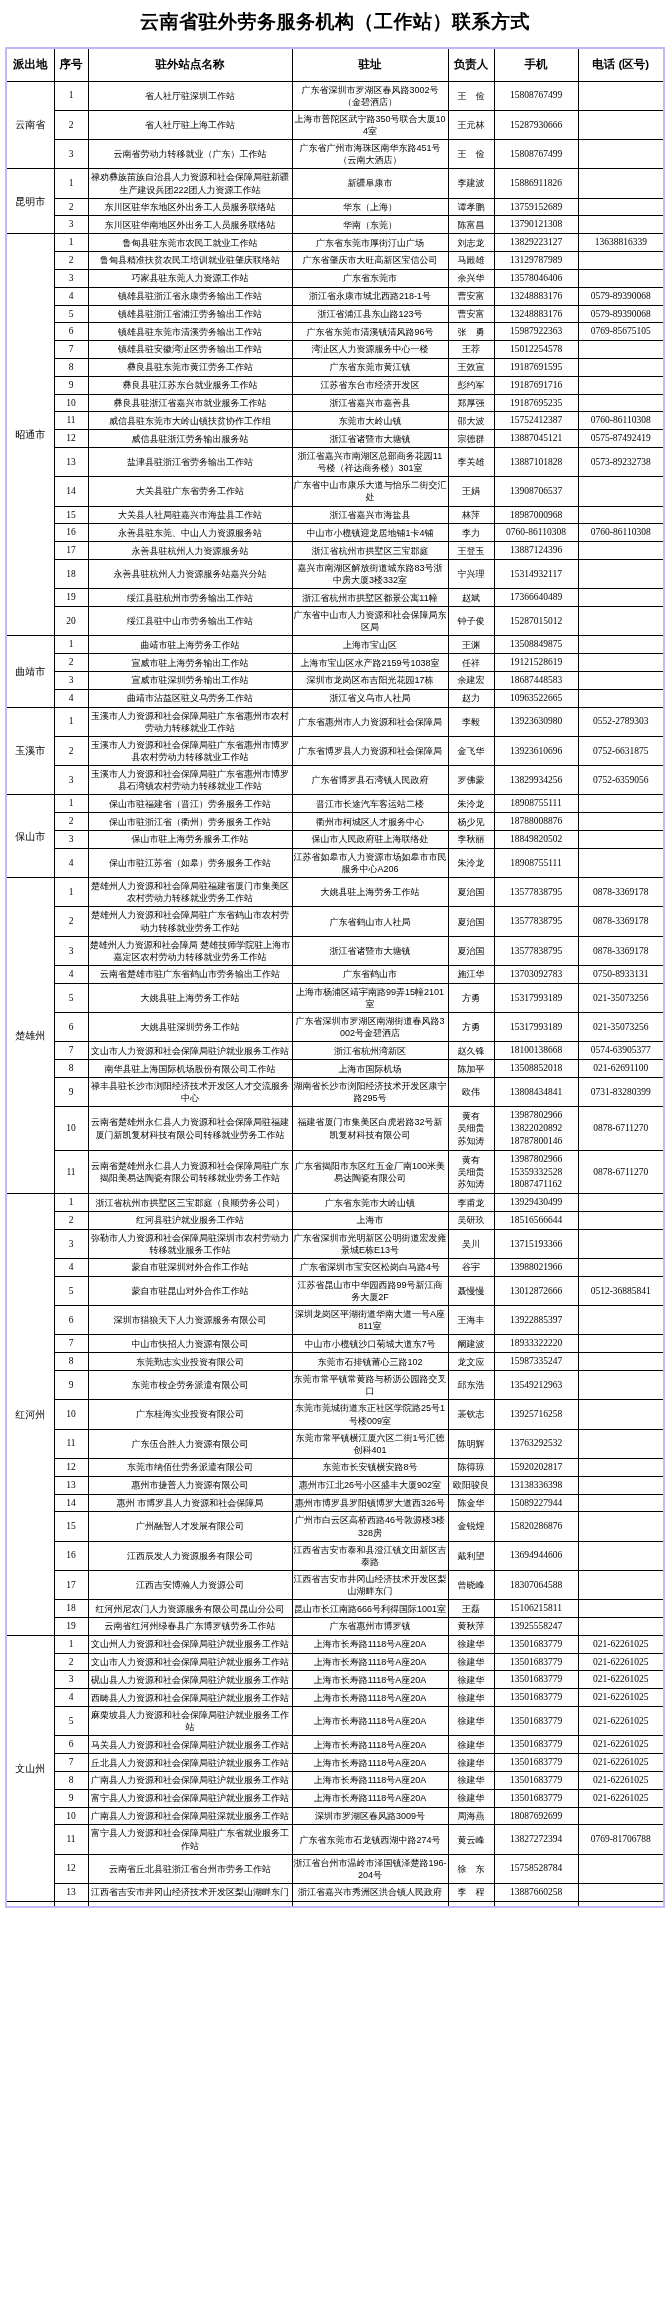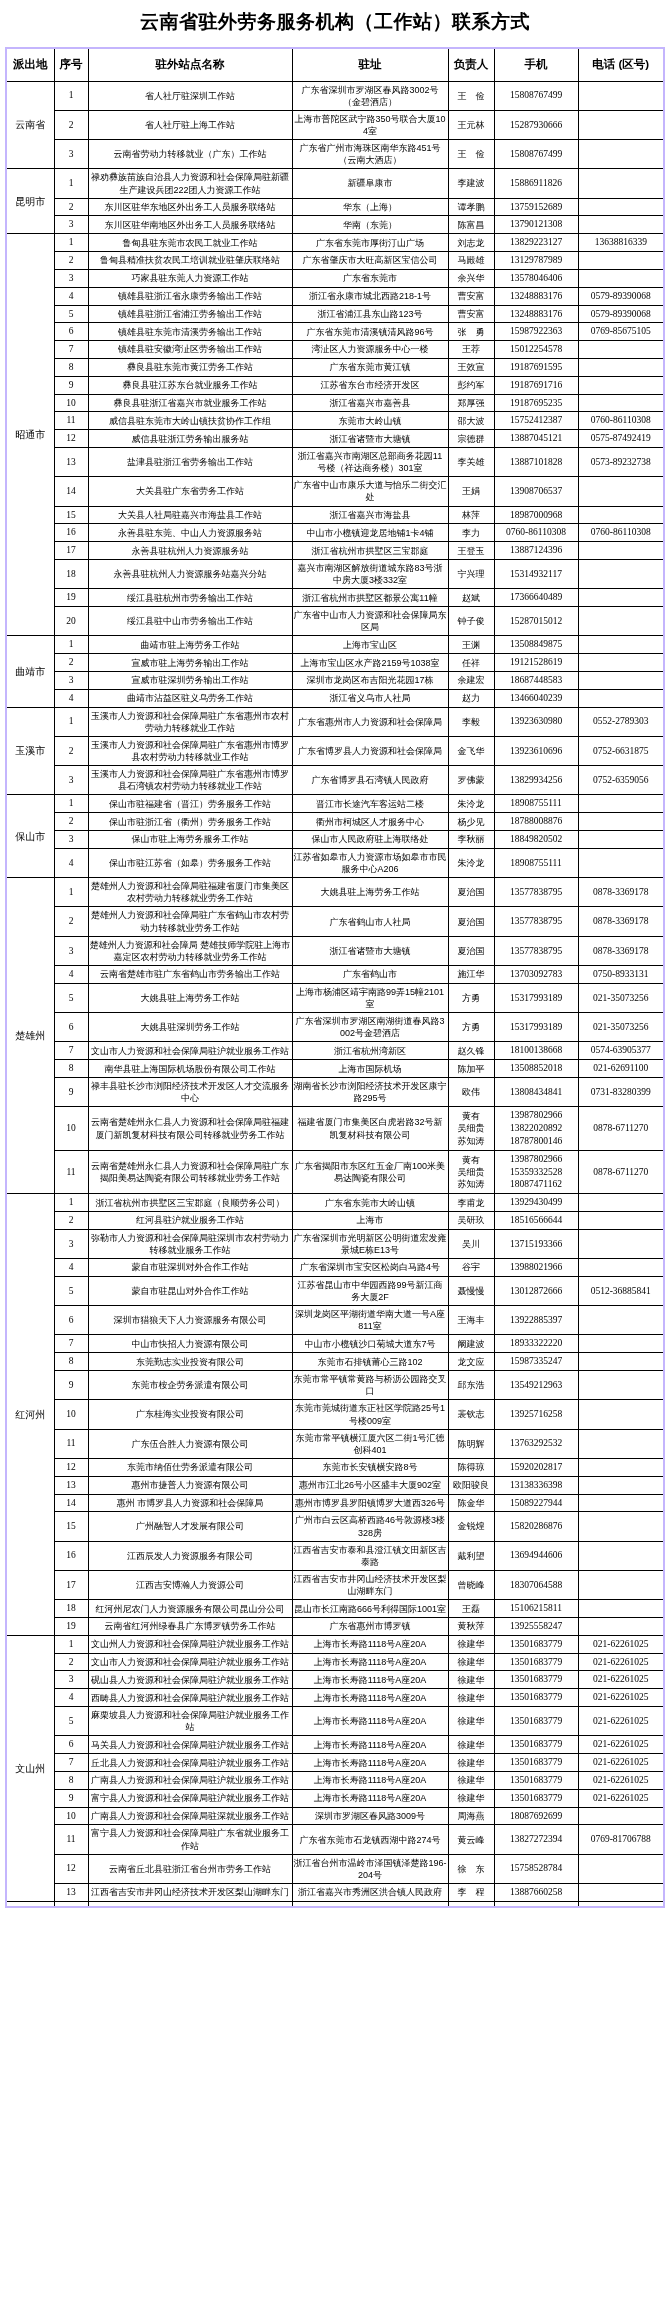--- a/index.html
+++ b/index.html
@@ -297,21 +297,21 @@
         <td class="c-addr">深圳市龙岗区布吉阳光花园17栋</td>
         <td class="c-mgr">余建宏</td>
         <td class="c-mobile">18687448583</td>
         <td class="c-phone"></td>
       </tr>
       <tr>
         <td class="c-index">4</td>
         <td class="c-name">曲靖市沾益区驻义乌劳务工作站</td>
         <td class="c-addr">浙江省义乌市人社局</td>
         <td class="c-mgr">赵力</td>
-        <td class="c-mobile">13466040239</td>
+        <td class="c-mobile">10963522665</td>
         <td class="c-phone"></td>
       </tr>
       <tr>
         <td class="c-region" rowspan="3">玉溪市</td>
         <td class="c-index">1</td>
         <td class="c-name">玉溪市人力资源和社会保障局驻广东省惠州市农村劳动力转移就业工作站</td>
         <td class="c-addr">广东省惠州市人力资源和社会保障局</td>
         <td class="c-mgr">李毅</td>
         <td class="c-mobile">13923630980</td>
         <td class="c-phone">0552-2789303</td>

